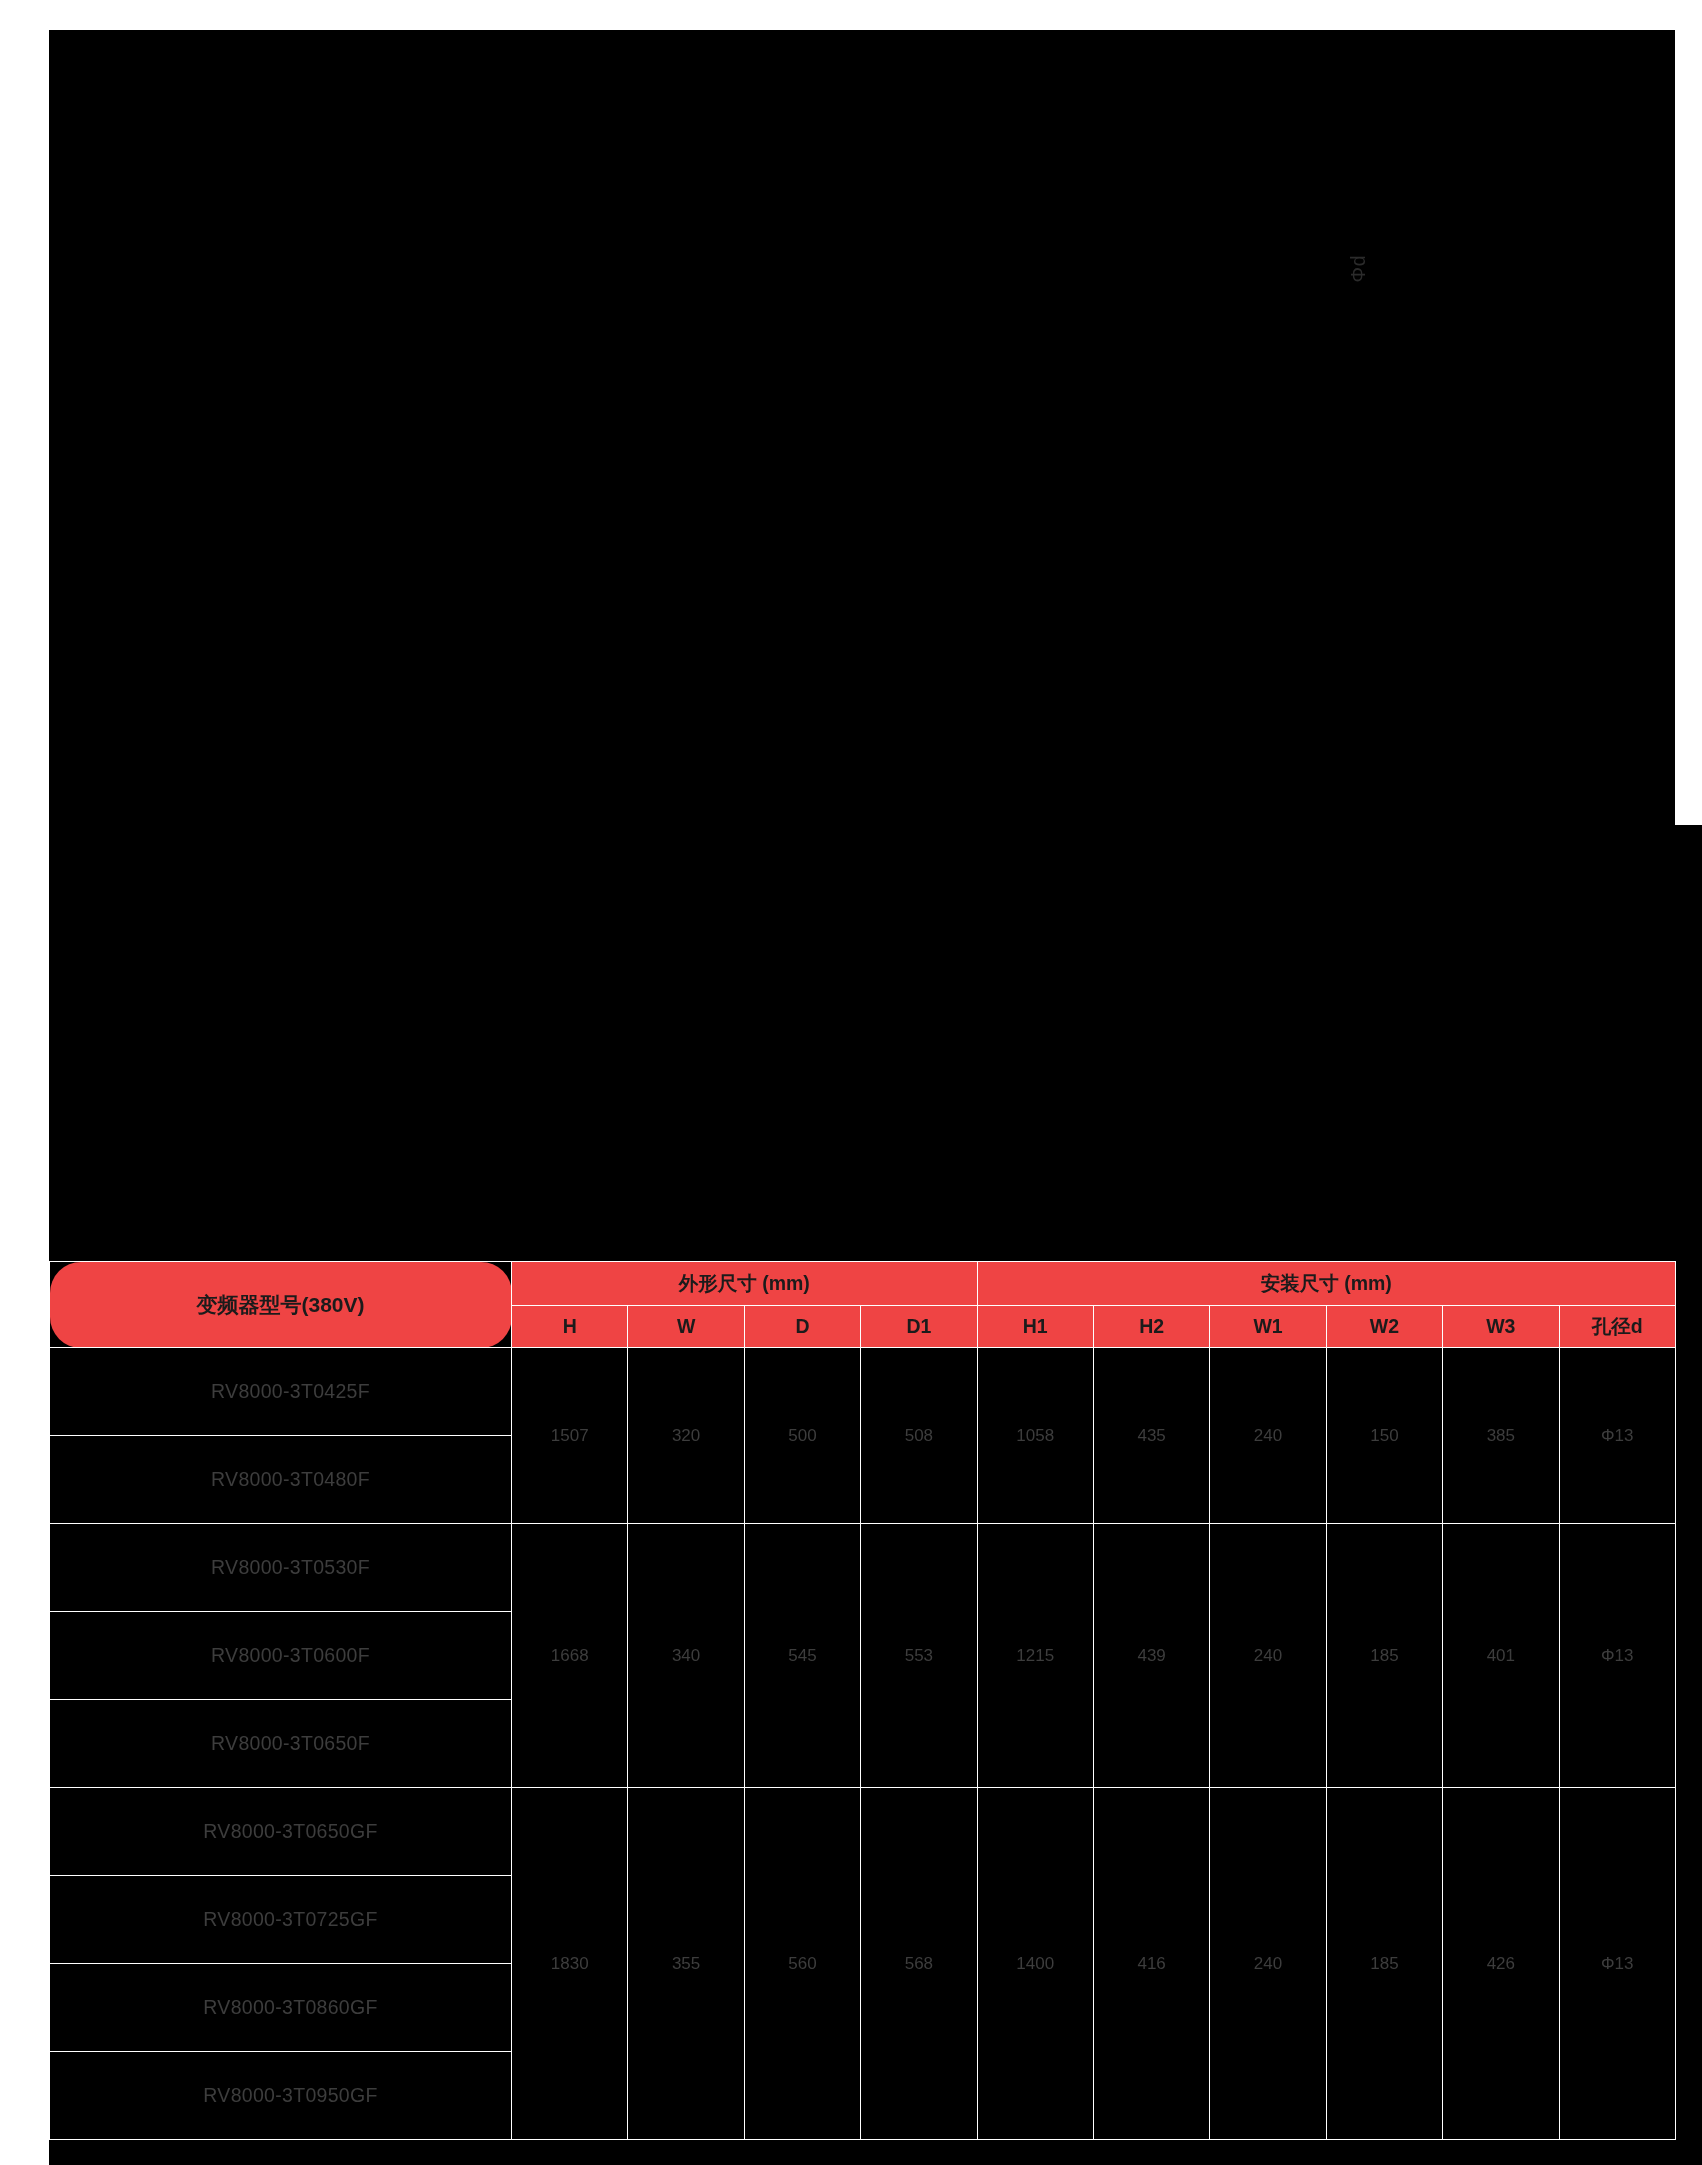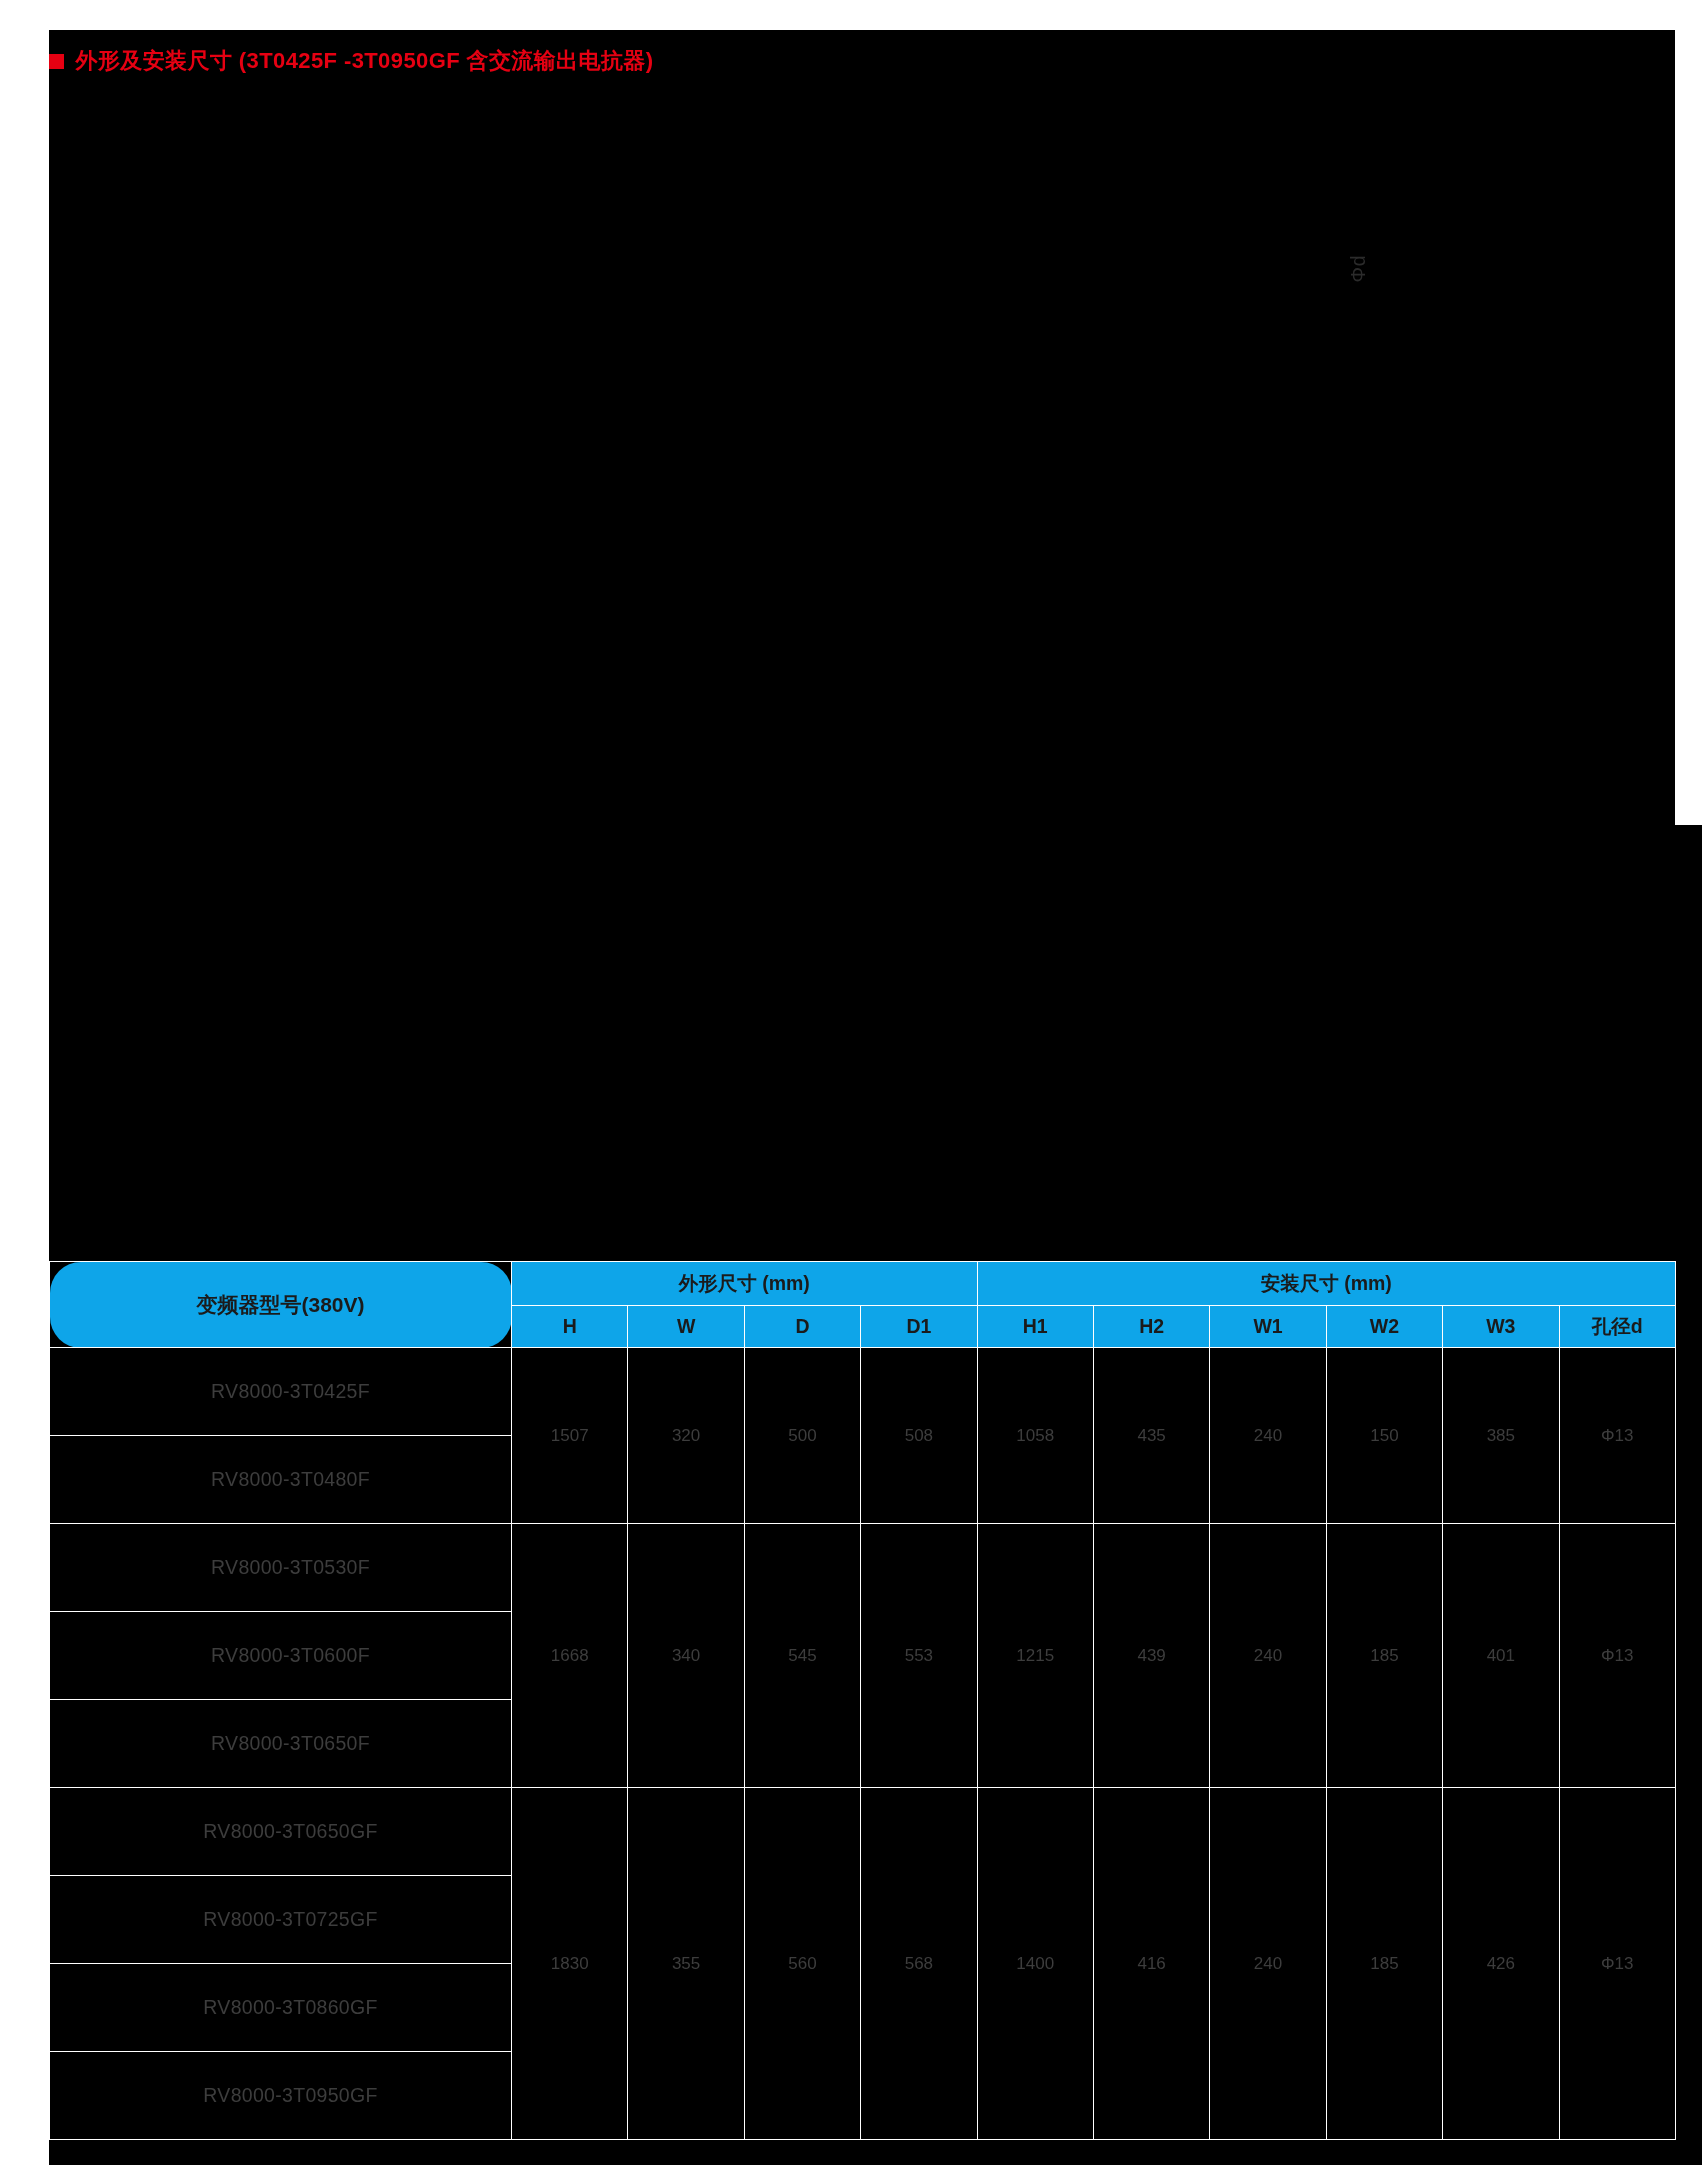--- a/index.html
+++ b/index.html
@@ -107,21 +107,21 @@
   .dim-table td {
     border: 0.9px solid #ffffff;
     text-align: center;
     vertical-align: middle;
     color: #3a3a3a;
     font-size: 18.6px;
     font-weight: normal;
     padding: 0;
   }
   .dim-table thead th {
-    background: #0ea5e9;
+    background: #ef4444;
     color: #1b1b1b;
     font-weight: bold;
     font-size: 19.5px;
     height: 43px;
   }
   .dim-table thead th.model-head {
     width: 461px;
     font-size: 21px;
     border-radius: 31px;
   }
@@ -155,24 +155,20 @@
 <body>
 
 <div class="page">
 
   <div class="margin-left"></div>
   <div class="margin-top"></div>
   <div class="margin-right"></div>
   <div class="margin-right-lower"></div>
   <div class="margin-bottom"></div>
 
-  <div class="heading">
-    <span class="heading-marker"></span>
-    <span class="heading-text">外形及安装尺寸 (3T0425F -3T0950GF 含交流输出电抗器)</span>
-  </div>
 
   <div class="drawing-area">
     <span class="phi-label">Φd</span>
   </div>
 
   <table class="dim-table">
     <thead>
       <tr>
         <th class="model-head" rowspan="2">变频器型号(380V)</th>
         <th colspan="4">外形尺寸 (mm)</th>

